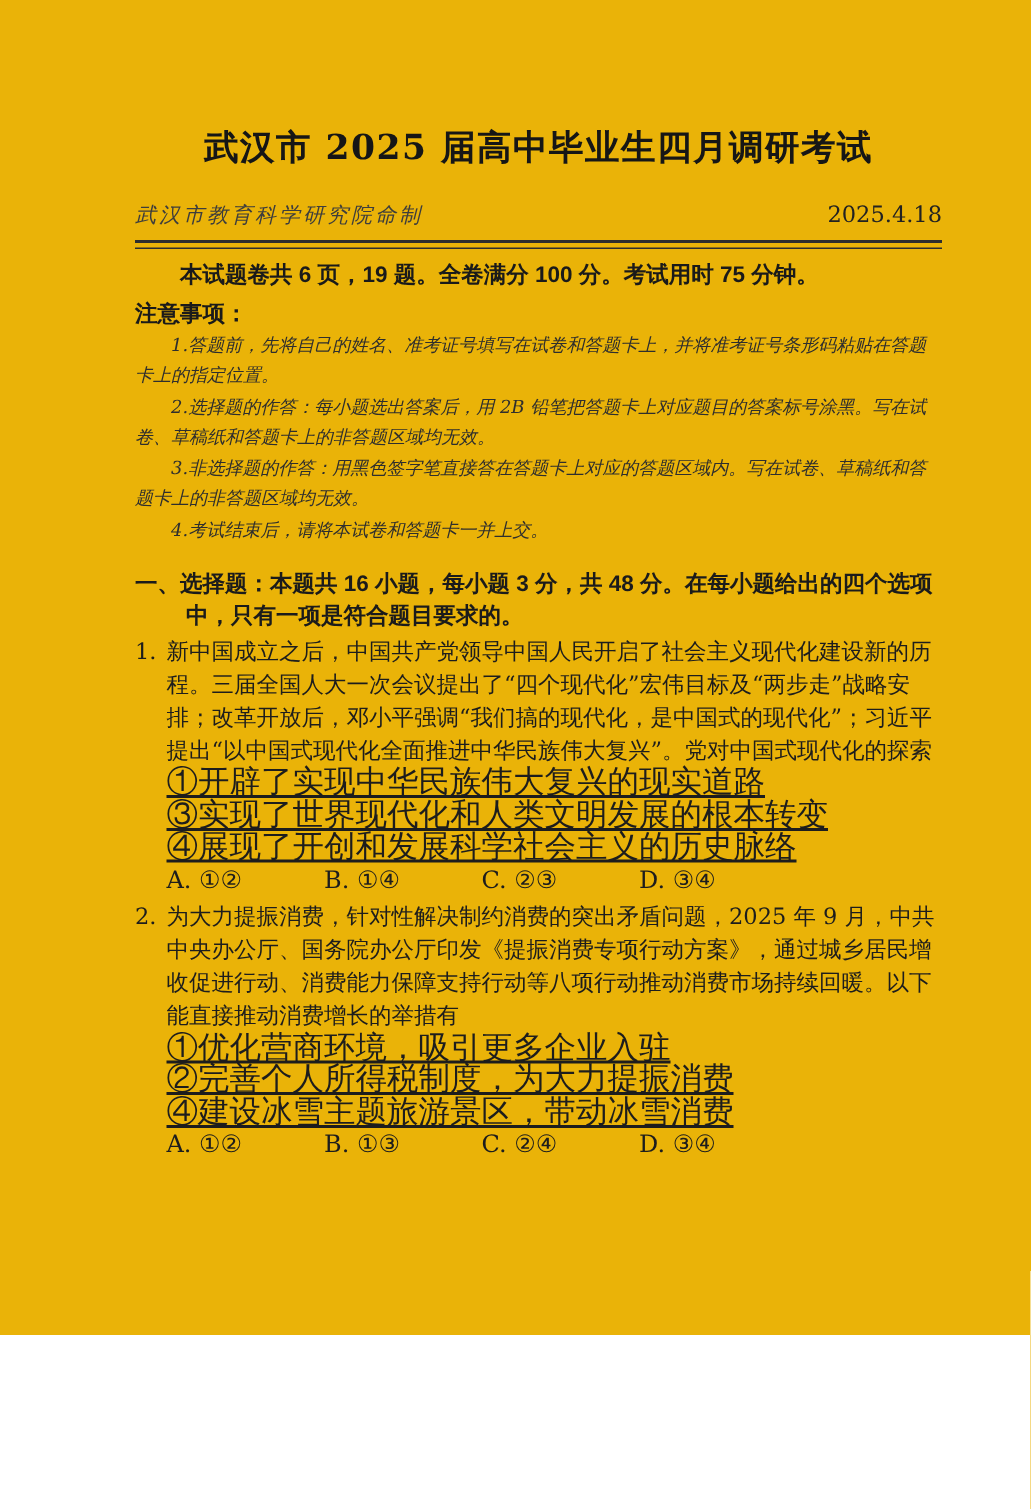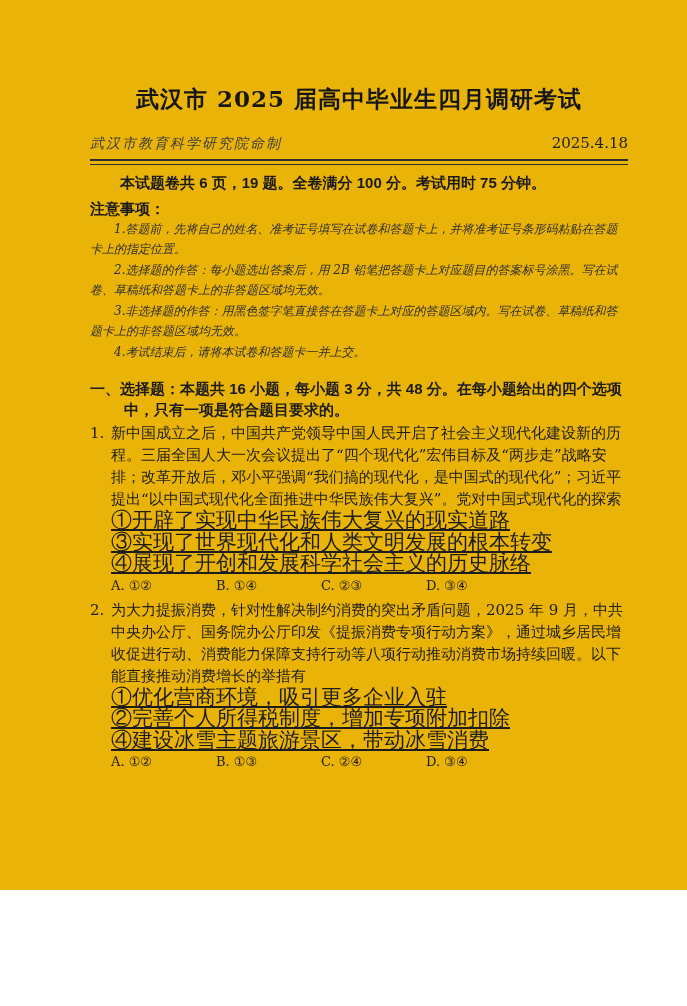--- a/index.html
+++ b/index.html
@@ -124,21 +124,21 @@
     margin: 0;
     padding-left: 21px;
     font-size: 21px;
     line-height: 21.5px;
     color: #1d1d1d;
     text-decoration: underline;
   }
   .choices {
     display: flex;
     padding-left: 21px;
-    font-size: 13px;
+    font-size: 16px;
     line-height: 22px;
     color: #1d1d1d;
   }
   .choice { width: 105px; }
   .choice:last-child { width: auto; }
   .footer {
     position: absolute;
     top: 937px;
     left: 90px;
     right: 59px;
@@ -183,21 +183,21 @@
         <span class="choice">A. ①②</span>
         <span class="choice">B. ①④</span>
         <span class="choice">C. ②③</span>
         <span class="choice">D. ③④</span>
       </div>
     </div>
 
     <div class="question">
       <p class="stem"><span class="qnum">2.</span><span>为大力提振消费，针对性解决制约消费的突出矛盾问题，2025 年 9 月，中共中央办公厅、国务院办公厅印发《提振消费专项行动方案》，通过城乡居民增收促进行动、消费能力保障支持行动等八项行动推动消费市场持续回暖。以下能直接推动消费增长的举措有</span></p>
       <p class="opt">①优化营商环境，吸引更多企业入驻</p>
-      <p class="opt">②完善个人所得税制度，增加专项附加扣除</p>
+      <p class="opt">②完善个人所得税制度，为大力提振消费</p>
       <p class="opt">④建设冰雪主题旅游景区，带动冰雪消费</p>
       <div class="choices">
         <span class="choice">A. ①②</span>
         <span class="choice">B. ①③</span>
         <span class="choice">C. ②④</span>
         <span class="choice">D. ③④</span>
       </div>
     </div>
 
   </div>

